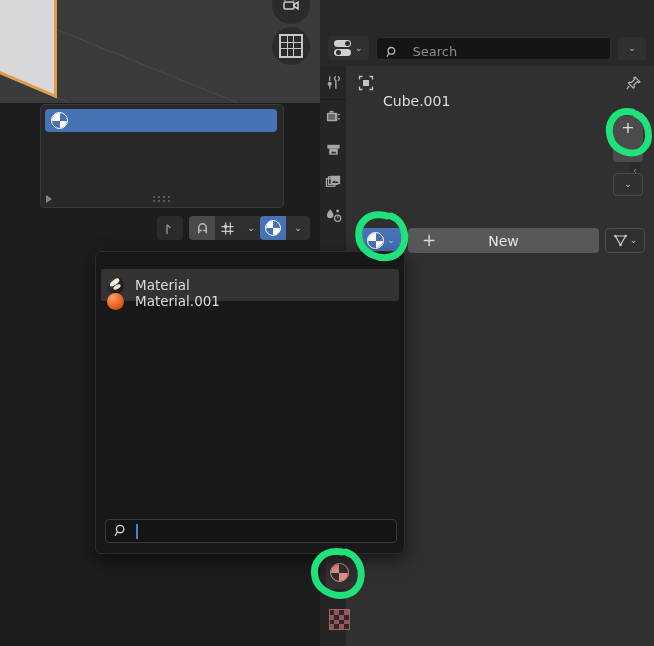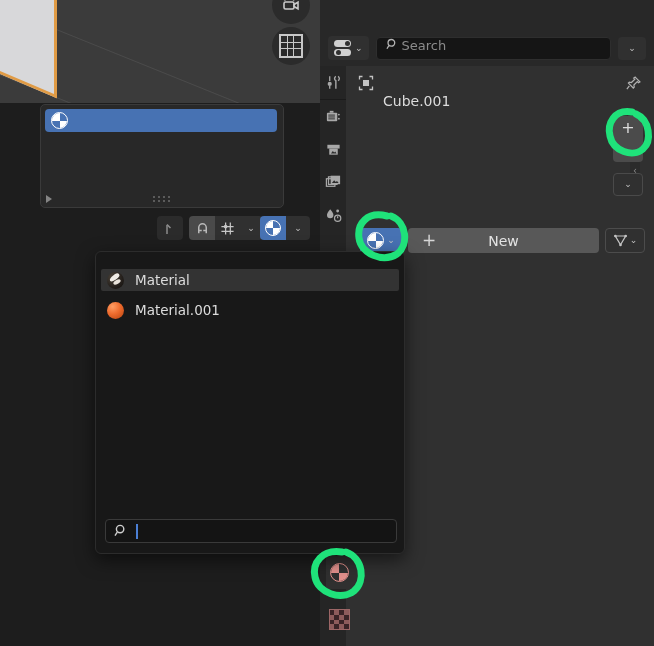--- a/index.html
+++ b/index.html
@@ -37,21 +37,21 @@
   .props-top-gap{position:absolute;left:0;top:0;width:334px;height:30px;background:#282828;}
   .props-header{position:absolute;left:0;top:30px;width:334px;height:36px;background:#282828;
                 display:flex;align-items:center;padding:0 8px;box-sizing:border-box;gap:7px;}
   .editor-type{display:flex;align-items:center;gap:4px;height:24px;padding:0 6px;background:#303030;border-radius:4px;}
   .toggle-ico{width:17px;height:16px;display:flex;flex-direction:column;justify-content:space-between;}
   .toggle-ico span{display:block;width:17px;height:7px;border-radius:4px;background:#d0d0d0;position:relative;}
   .toggle-ico span::after{content:'';position:absolute;top:1px;width:5px;height:5px;border-radius:50%;background:#303030;}
   .toggle-ico span:nth-child(1)::after{right:1.5px;}
   .toggle-ico span:nth-child(2)::after{left:1.5px;}
   .search-box{flex:1;height:23px;background:#151515;border:1px solid #2e2e2e;border-radius:4px;
-              display:flex;align-items:flex-start;gap:3px;padding:0 9px;box-sizing:border-box;}
+              display:flex;align-items:flex-end;gap:14px;padding:0 9px;box-sizing:border-box;}
   .search-box .ph{color:#8b8b8b;font-size:13px;}
   .hdr-chev{width:28px;height:23px;background:#303030;border-radius:4px;display:flex;align-items:center;justify-content:center;}
 
   
   .tab-rail{position:absolute;left:0;top:66px;width:26px;height:580px;background:#252525;}
   .tab{width:26px;height:33px;display:flex;align-items:center;justify-content:center;color:#a6a6a6;}
   .tab.sep{border-top:1px solid #1b1b1b;}
 
   .props-body{position:absolute;left:26px;top:66px;width:308px;height:580px;background:#303030;}
 
@@ -89,21 +89,21 @@
   .btab{position:absolute;left:326px;width:26px;height:33px;display:flex;align-items:center;justify-content:center;}
   .btab.active{background:#303030;}
 
   
   .collapse{position:absolute;left:310px;top:146px;width:10px;height:48px;background:#2b2b2b;
             border-radius:3px 0 0 3px;display:flex;align-items:center;justify-content:center;color:#8a8a8a;font-size:10px;}
 
   
   .popup{position:absolute;left:95px;top:251px;width:310px;height:303px;background:#181818;
          border:1px solid #2c2c2c;border-radius:6px;box-shadow:0 6px 18px rgba(0,0,0,.55);box-sizing:border-box;}
-  .pop-item{position:absolute;left:5px;width:298px;height:22px;display:flex;align-items:center;
+  .pop-item{position:absolute;left:5px;width:298px;height:32px;display:flex;align-items:center;
             gap:11px;padding-left:6px;box-sizing:border-box;border-radius:2px;}
   .pop-item.hl{background:#333333;}
   .pop-label{color:#dcdcdc;font-size:13.5px;}
   .pop-search{position:absolute;left:9px;bottom:10px;width:292px;height:24px;background:#141414;
               border:1px solid #3a3a3a;border-radius:4px;display:flex;align-items:center;gap:8px;
               padding-left:8px;box-sizing:border-box;}
   .caret{width:2px;height:15px;background:#4b7fd4;}
 
   
   .ball{width:17px;height:17px;border-radius:50%;flex:0 0 17px;}
@@ -358,21 +358,21 @@
         <i></i>
         <i class="on"></i>
     </div>
   </div>
 
   <div class="popup">
     <div class="pop-item hl" style="top:17px;">
       <div class="ball swirl"></div>
       <span class="pop-label">Material</span>
     </div>
-    <div class="pop-item" style="top:47px;">
+    <div class="pop-item" style="top:33px;">
       <div class="ball orange"></div>
       <span class="pop-label">Material.001</span>
     </div>
 
     <div class="pop-search">
       <svg width="14" height="14" viewBox="0 0 14 14" fill="none" stroke="#cfcfcf" stroke-width="1.4">
         <circle cx="6.1" cy="5.1" r="3.7"></circle>
           <path d="M3.3 8.1L1 11.7"></path>
       </svg>
       <span class="caret"></span>

